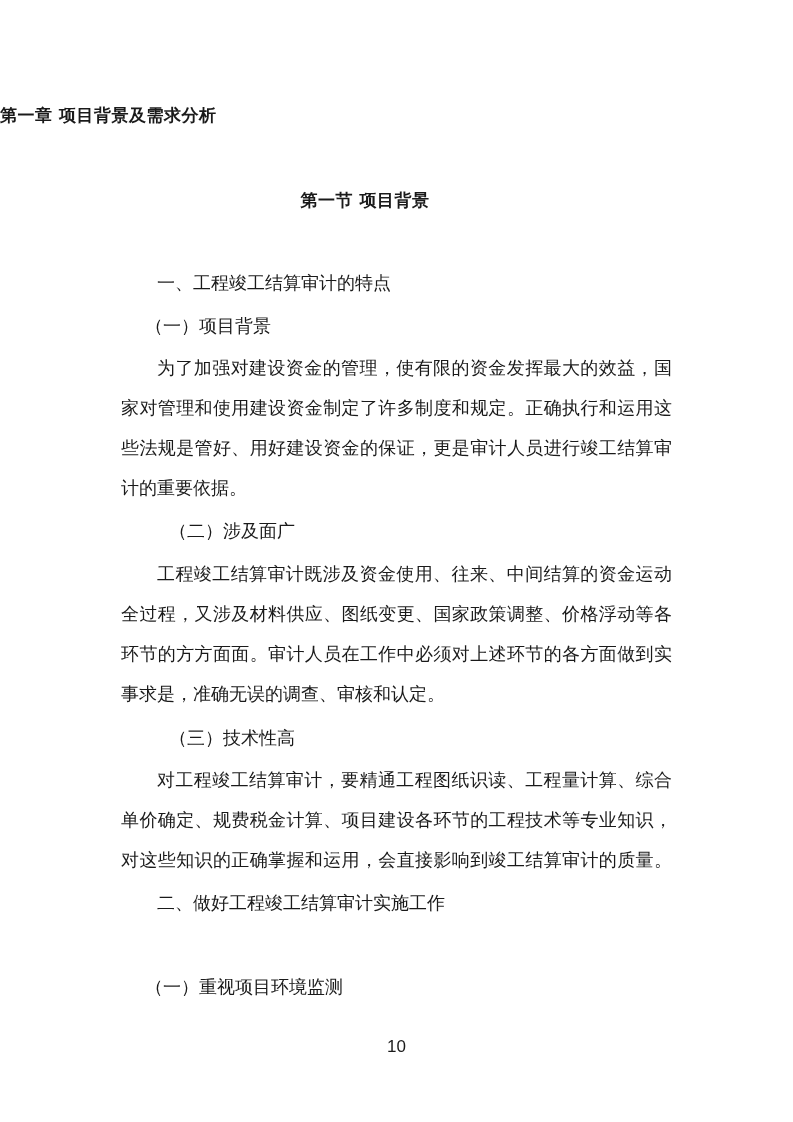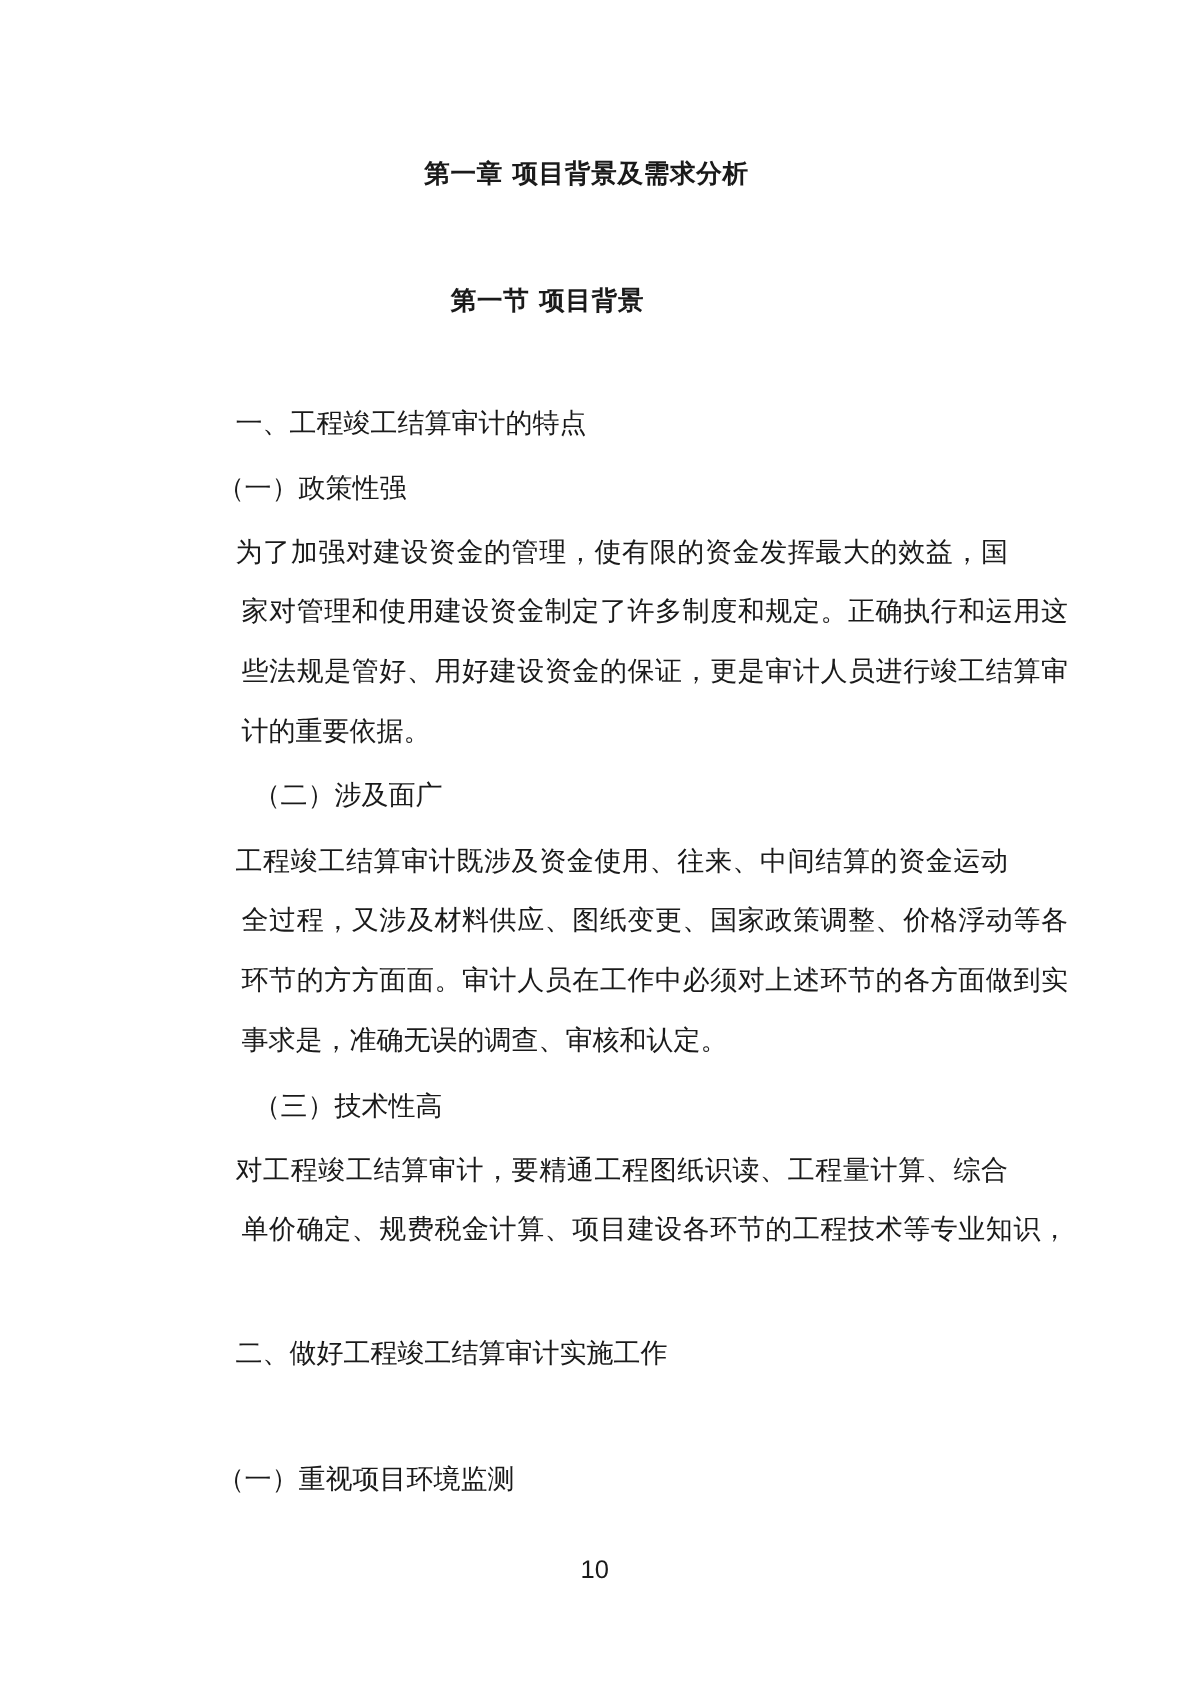--- a/index.html
+++ b/index.html
@@ -20,21 +20,20 @@
       left: 0; top: 0;
       width: 793px;
       height: 1122px;
       background: #fff;
     }
     .chapter-title {
       position: absolute;
       top: 104px;
       left: 0;
       width: 782px;
-      text-align: center;
       font-family: "DejaVu Sans", "Liberation Sans", sans-serif;
       font-size: 17px;
       font-weight: bold;
       letter-spacing: 0.5px;
     }
     .section-title {
       position: absolute;
       top: 189px;
       left: 0;
       width: 730px;
@@ -47,21 +46,21 @@
     .line {
       position: absolute;
       font-size: 18px;
       line-height: 22px;
       white-space: nowrap;
     }
     .heading1 { left: 157px; }
     .heading2 { left: 145px; }
     .heading2b { left: 157px; margin-left: 12px; }
     .para-first { left: 157px; font-family: Liberation Serif, serif; }
-    .para-cont { left: 121px; margin-left: 40px; }
+    .para-cont { left: 121px; }
     .justify {
       width: 551px;
       text-align-last: justify;
       text-align: justify;
     }
     .justify-first {
       width: 515px;
       text-align-last: justify;
       text-align: justify;
     }
@@ -78,33 +77,34 @@
 </head>
 <body>
 
 <div class="page">
 
   <div class="chapter-title">第一章  项目背景及需求分析</div>
   <div class="section-title">第一节  项目背景</div>
 
   <div class="line heading1" style="top:272px;">一、工程竣工结算审计的特点</div>
 
-  <div class="line heading2" style="top:315px;">（一）政策性强</div>
+  <div class="line heading2" style="top:315px;">（一）项目背景</div>
   <div class="line para-first justify-first" style="top:357px;">为了加强对建设资金的管理，使有限的资金发挥最大的效益，国</div>
   <div class="line para-cont justify" style="top:397px;">家对管理和使用建设资金制定了许多制度和规定。正确执行和运用这</div>
   <div class="line para-cont justify" style="top:437px;">些法规是管好、用好建设资金的保证，更是审计人员进行竣工结算审</div>
   <div class="line para-cont" style="top:477px;">计的重要依据。</div>
 
   <div class="line heading2b" style="top:520px;">（二）涉及面广</div>
   <div class="line para-first justify-first" style="top:563px;">工程竣工结算审计既涉及资金使用、往来、中间结算的资金运动</div>
   <div class="line para-cont justify" style="top:603px;">全过程，又涉及材料供应、图纸变更、国家政策调整、价格浮动等各</div>
   <div class="line para-cont justify" style="top:643px;">环节的方方面面。审计人员在工作中必须对上述环节的各方面做到实</div>
   <div class="line para-cont" style="top:683px;">事求是，准确无误的调查、审核和认定。</div>
 
   <div class="line heading2b" style="top:727px;">（三）技术性高</div>
   <div class="line para-first justify-first" style="top:769px;">对工程竣工结算审计，要精通工程图纸识读、工程量计算、综合</div>
   <div class="line para-cont justify" style="top:809px;">单价确定、规费税金计算、项目建设各环节的工程技术等专业知识，</div>
+  <div class="line para-cont justify" style="top:849px;">对这些知识的正确掌握和运用，会直接影响到竣工结算审计的质量。</div>
 
   <div class="line heading1" style="top:892px;">二、做好工程竣工结算审计实施工作</div>
   <div class="line heading2" style="top:976px;">（一）重视项目环境监测</div>
 
   <div class="page-number">10</div>
 </div>
 
 </body></html>

